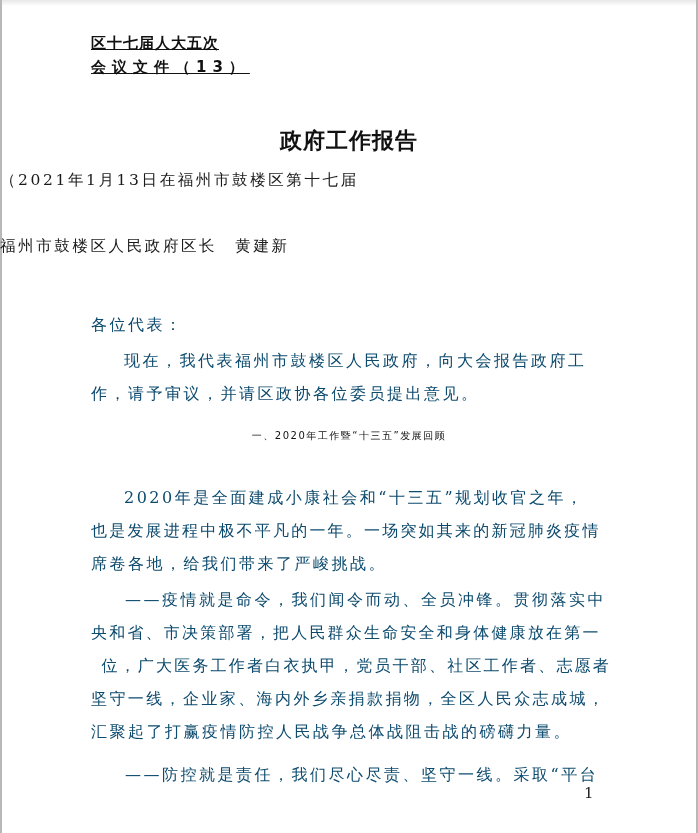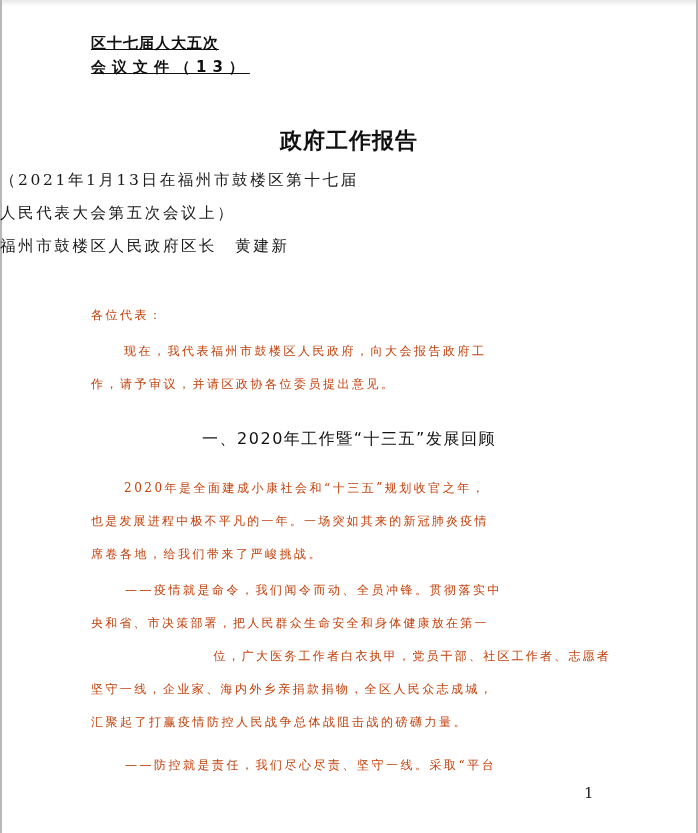--- a/index.html
+++ b/index.html
@@ -14,39 +14,38 @@
   .edge-top { position:absolute; left:0; top:0; width:698px; height:6px; background:linear-gradient(#e8e8e8,#ffffff); }
   .page { position:absolute; left:0; top:0; width:698px; height:833px; }
   .hdr { position:absolute; left:91px; font-family:"DejaVu Sans","Liberation Sans",sans-serif; font-weight:bold; font-size:15px; color:#111; white-space:nowrap;text-decoration:underline; }
   .hdr1 { top:34px; letter-spacing:1px; }
   .hdr2 { top:58px; letter-spacing:6px; }
   .title { position:absolute; left:0; width:698px; top:126px; text-align:center; font-size:22px; font-weight:bold; letter-spacing:1px; color:#111; }
   .sub { position:absolute; left:0; width:698px; text-align:left; font-size:15.5px; letter-spacing:2.6px; white-space:nowrap; }
   .sub1 { top:170px; }
   .sub2 { top:203px; }
   .sub3 { top:236px; }
-  .line { position:absolute; left:91px; width:520px; font-size:12px; letter-spacing:2.5px; white-space:nowrap; color:#c2410c; }
+  .line { position:absolute; left:91px; width:520px; font-size:16px; letter-spacing:2.5px; white-space:nowrap; color:#0c4a6e;margin-top:8px; }
   .ind { left:124px; }
-  .sec { position:absolute; left:0; width:698px; top:429px; text-align:center; font-family:"DejaVu Sans","Liberation Sans",sans-serif; font-size:16px; letter-spacing:1.5px; color:#111; white-space:nowrap; }
+  .sec { position:absolute; left:0; width:698px; top:429px; text-align:center; font-family:"DejaVu Sans","Liberation Sans",sans-serif; font-size:10px; letter-spacing:1.5px; color:#111; white-space:nowrap; }
   .pnum { position:absolute; left:584px; top:784px; font-size:15px; color:#222; }
 </style>
 </head>
 <body>
 
 <div class="page">
   <div class="edge-top"></div>
   <div class="edge-left"></div>
   <div class="edge-right"></div>
 
   <div class="hdr hdr1">区十七届人大五次</div>
   <div class="hdr hdr2">会议文件（13）</div>
 
   <div class="title">政府工作报告</div>
   <div class="sub sub1">（2021年1月13日在福州市鼓楼区第十七届</div>
-  <div class="sub sub2">人民代表大会第五次会议上）</div>
   <div class="sub sub3">福州市鼓楼区人民政府区长　黄建新</div>
 
   <div class="line" style="top:307px;">各位代表：</div>
   <div class="line ind" style="top:343px; width:487px;">现在，我代表福州市鼓楼区人民政府，向大会报告政府工</div>
   <div class="line" style="top:376px;">作，请予审议，并请区政协各位委员提出意见。</div>
 
   <div class="sec">一、2020年工作暨“十三五”发展回顾</div>
 
   <div class="line ind" style="top:480px;">2020年是全面建成小康社会和“十三五”规划收官之年，</div>
   <div class="line" style="top:513px; letter-spacing:2.2px;">也是发展进程中极不平凡的一年。一场突如其来的新冠肺炎疫情</div>

